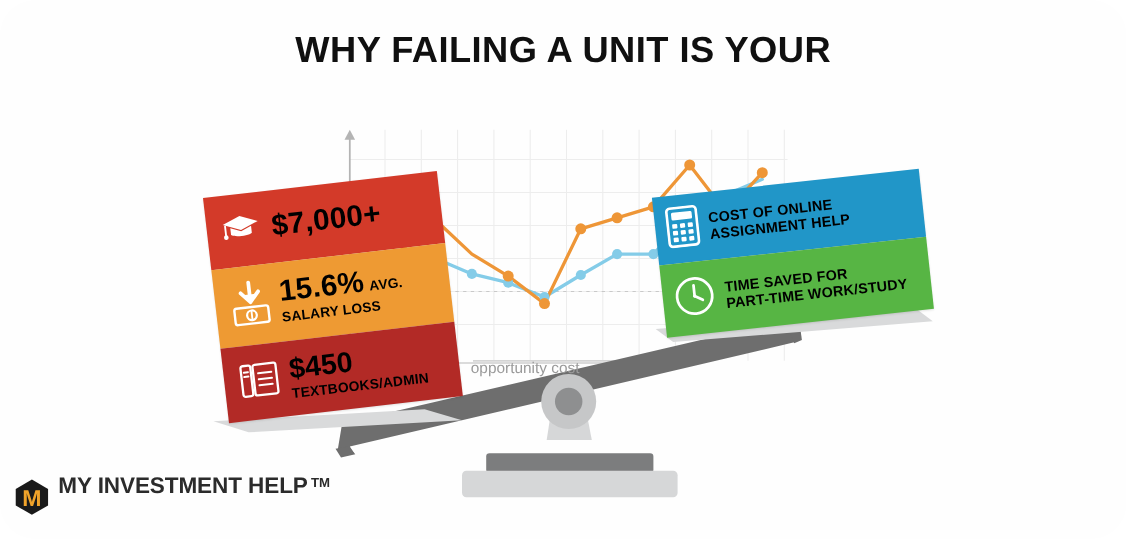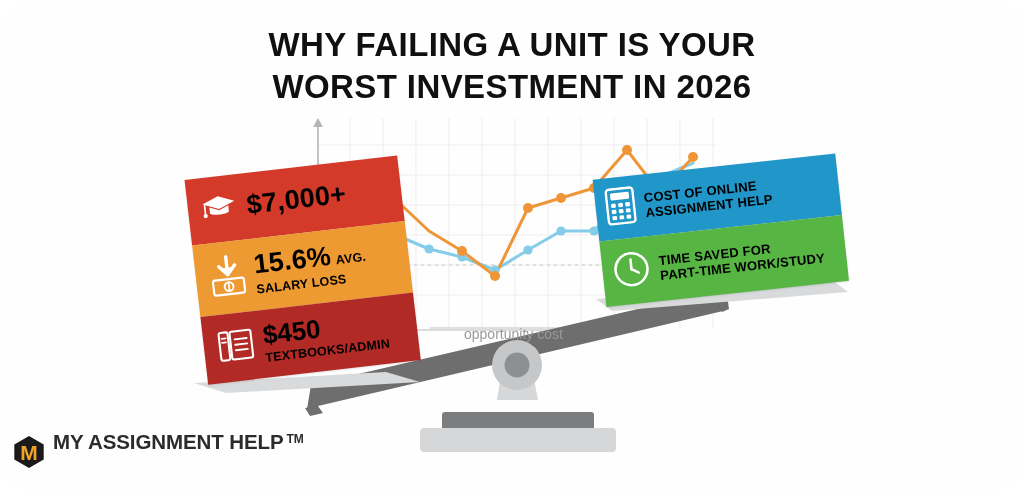--- a/index.html
+++ b/index.html
@@ -41,21 +41,21 @@
 
   
   .logo{position:absolute;left:12px;top:432px;display:flex;align-items:flex-start;}
   .logo-mark{width:34px;height:34px;position:relative;flex:0 0 auto;margin-top:3px;}
   .logo-txt{margin-left:7px;}
   .logo-main{font-size:20.5px;font-weight:bold;color:#2b2b2b;line-height:1;letter-spacing:-.1px;
     display:flex;align-items:flex-start;}
   .tm{font-size:12px;font-weight:bold;margin-left:3px;margin-top:1px;}
   .logo-sub{font-size:9.6px;color:#3a3a3a;margin-top:4px;letter-spacing:-.05px;}
 
-  .oc{position:absolute;left:464px;top:326px;font-size:14px;color:#9a9a9a;
+  .oc{position:absolute;left:428px;top:326px;font-size:14px;color:#9a9a9a;
      font-family:"Liberation Sans",sans-serif;}
 </style>
 </head>
 <body>
 
 <div id="stage">
 
   <svg id="chart" viewBox="0 0 1024 490">
     <defs>
       <clipPath id="plotclip">
@@ -119,21 +119,20 @@
         <circle cx="594" cy="188" r="5"></circle>
           <circle cx="627" cy="150" r="5"></circle>
         <circle cx="660" cy="193" r="5"></circle>
           <circle cx="693" cy="157" r="5"></circle>
       </g>
     </g>
   </svg>
 
   <div class="title">
     <span>WHY FAILING A UNIT IS YOUR</span>
-    <span class="l2">WORST INVESTMENT IN 2026</span>
   </div>
 
   <svg style="position:absolute;left:0;top:0;width:1024px;height:490px;pointer-events:none" viewBox="0 0 1024 490">
     <g fill="#6e6e6e">
       <path d="M307 409 L311 385 L715 291 L723 311 L318 406 L322 412 Z"></path>
       <path d="M305 408 L317 406 L323 413 L310 416 Z"></path>
       <path d="M713 290 L726 287 L729 309 L722 312 Z"></path>
     </g>
     <g>
       <path d="M497 400 L505 348 L528 348 L538 400 Z" fill="#d6d7d8"></path>
@@ -245,19 +244,19 @@
 
   <div class="logo">
     <span class="logo-mark">
       <svg width="34" height="34" viewBox="0 0 34 34">
         <path d="M17 1 L31.7 9.5 L31.7 24.5 L17 33 L2.3 24.5 L2.3 9.5 Z" fill="#1a1a1a"></path>
         <text x="17" y="25" text-anchor="middle" font-family="Liberation Sans, sans-serif" font-size="21" font-weight="bold" fill="#f0a32a">M</text>
       </svg>
     </span>
     <span class="logo-txt">
       <span class="logo-main">
-        <span>MY ASSIGNMENT HELP</span>
+        <span>MY INVESTMENT HELP</span>
         <span class="tm">TM</span>
       </span>
     </span>
   </div>
 
 </div>
 
 </body></html>

